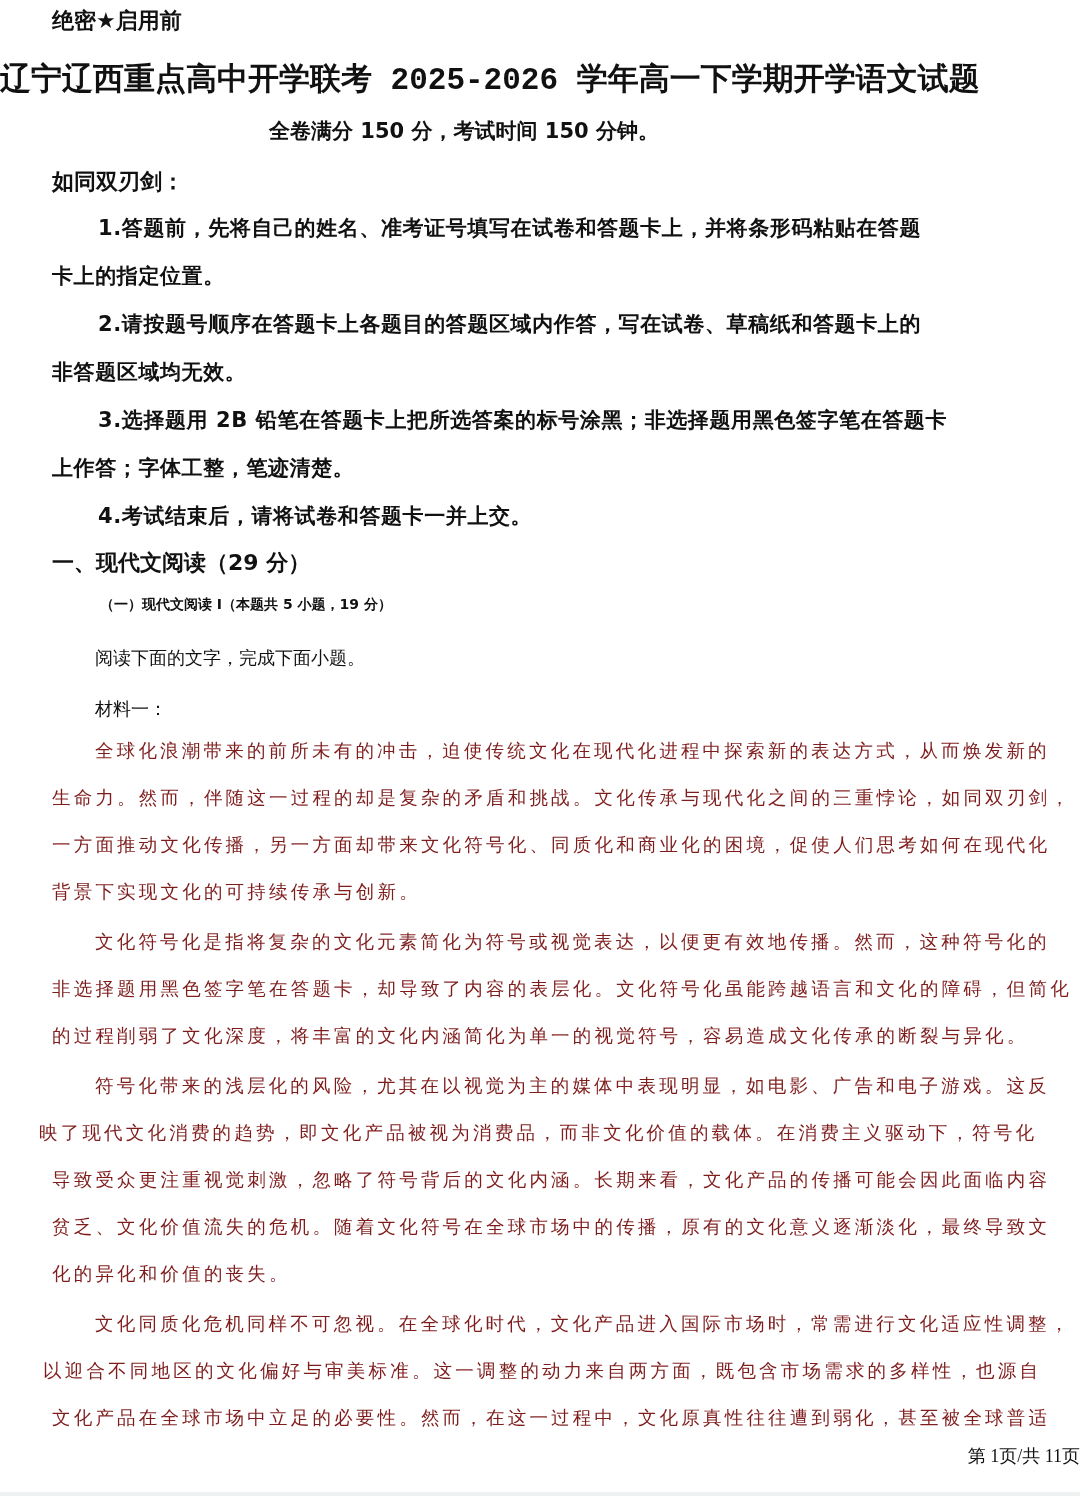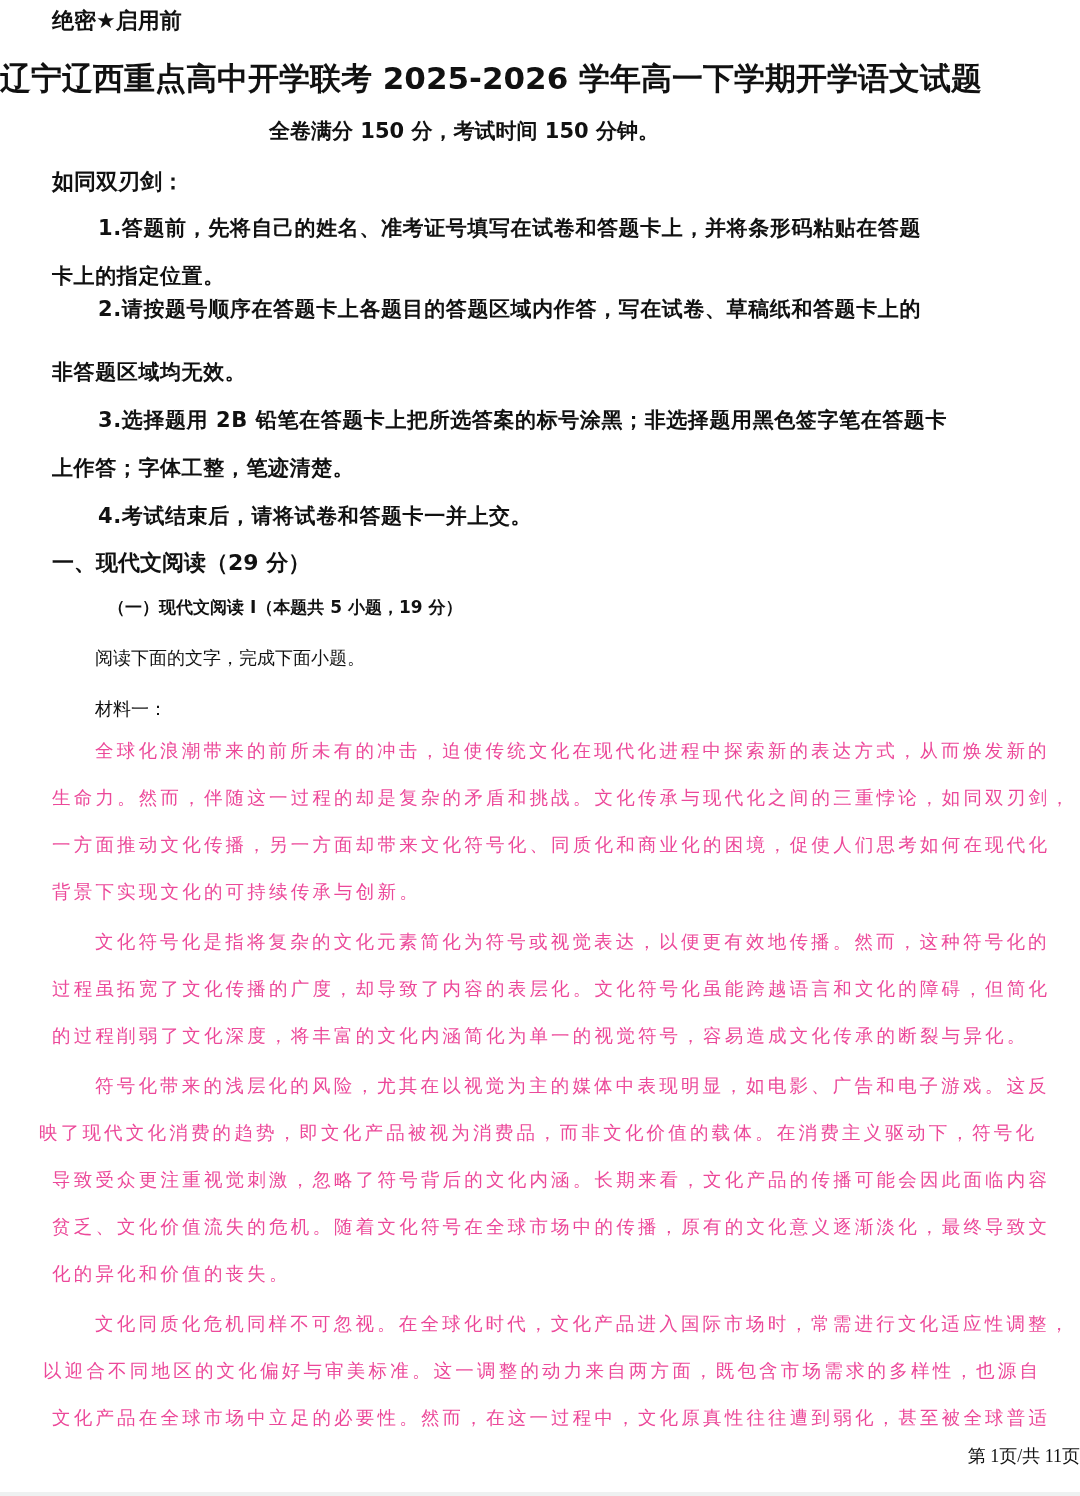--- a/index.html
+++ b/index.html
@@ -3,64 +3,64 @@
 <meta charset="utf-8">
 <style>
   html, body { margin: 0; padding: 0; }
   body {
     width: 1080px; height: 1496px; background: #ffffff; color: #111;
     position: relative; overflow: hidden;
     font-family: "DejaVu Sans", "Liberation Sans", sans-serif;
   }
   .abs { position: absolute; white-space: nowrap; }
   .secret { left: 52px; top: 6px; font-size: 22px; font-weight: bold; }
-  .title { left: 0; width: 928px; top: 58px; text-align: left; font-size: 31px; font-weight: bold; letter-spacing: 0px; }
+  .title { left: 0; width: 928px; top: 58px; text-align: left; font-size: 31px; font-weight: bold; letter-spacing: 0px; font-family: Liberation Mono, monospace; }
   .subtitle { left: 0; width: 928px; top: 117px; text-align: center; font-size: 21px; font-weight: bold; }
   .notice-h { left: 52px; top: 167px; font-size: 22px; font-weight: bold; }
   .note { font-size: 21px; font-weight: bold; letter-spacing: 0.6px; }
   .sec1 { left: 52px; top: 548px; font-size: 22px; font-weight: bold; }
-  .sub1 { left: 100px; top: 596px; font-size: 17px; font-weight: bold; margin-left: 8px; }
+  .sub1 { left: 100px; top: 596px; font-size: 14px; font-weight: bold; }
   .instr { left: 95px; top: 646px; font-size: 18px; }
   .mat { left: 95px; top: 697px; font-size: 18px; }
   .bline {
     font-family: "DejaVu Serif", "Liberation Serif", serif;
-    font-size: 18.5px; letter-spacing: 3.2px; color: #ec4899;
+    font-size: 18.5px; letter-spacing: 3.2px; color: #7f1d1d;
   }
   .footer { left: 0; width: 1080px; top: 1444px; text-align: right; font-size: 18px;
     font-family: "Liberation Serif", "DejaVu Serif", serif; }
   .bottom-bar { left: 0; top: 1492px; width: 1080px; height: 4px; background: #eef1f1; }
 </style>
 </head>
 <body>
 
 <div class="abs secret">绝密★启用前</div>
 <div class="abs title">辽宁辽西重点高中开学联考 2025-2026 学年高一下学期开学语文试题</div>
 <div class="abs subtitle">全卷满分 150 分，考试时间 150 分钟。</div>
 
 <div class="abs notice-h">如同双刃剑：</div>
 <div class="abs note" style="left:98px;top:214px">1.答题前，先将自己的姓名、准考证号填写在试卷和答题卡上，并将条形码粘贴在答题</div>
 <div class="abs note" style="left:52px;top:262px">卡上的指定位置。</div>
-<div class="abs note" style="left:98px;top:295px">2.请按题号顺序在答题卡上各题目的答题区域内作答，写在试卷、草稿纸和答题卡上的</div>
+<div class="abs note" style="left:98px;top:310px">2.请按题号顺序在答题卡上各题目的答题区域内作答，写在试卷、草稿纸和答题卡上的</div>
 <div class="abs note" style="left:52px;top:358px">非答题区域均无效。</div>
 <div class="abs note" style="left:98px;top:406px">3.选择题用 2B 铅笔在答题卡上把所选答案的标号涂黑；非选择题用黑色签字笔在答题卡</div>
 <div class="abs note" style="left:52px;top:454px">上作答；字体工整，笔迹清楚。</div>
 <div class="abs note" style="left:98px;top:502px">4.考试结束后，请将试卷和答题卡一并上交。</div>
 
 <div class="abs sec1">一、现代文阅读（29 分）</div>
 <div class="abs sub1">（一）现代文阅读 I（本题共 5 小题，19 分）</div>
 <div class="abs instr">阅读下面的文字，完成下面小题。</div>
 <div class="abs mat">材料一：</div>
 
 <div class="abs bline" style="left:95px;top:738px">全球化浪潮带来的前所未有的冲击，迫使传统文化在现代化进程中探索新的表达方式，从而焕发新的</div>
 <div class="abs bline" style="left:52px;top:785px">生命力。然而，伴随这一过程的却是复杂的矛盾和挑战。文化传承与现代化之间的三重悖论，如同双刃剑，</div>
 <div class="abs bline" style="left:52px;top:832px">一方面推动文化传播，另一方面却带来文化符号化、同质化和商业化的困境，促使人们思考如何在现代化</div>
 <div class="abs bline" style="left:52px;top:879px">背景下实现文化的可持续传承与创新。</div>
 
 <div class="abs bline" style="left:95px;top:929px">文化符号化是指将复杂的文化元素简化为符号或视觉表达，以便更有效地传播。然而，这种符号化的</div>
-<div class="abs bline" style="left:52px;top:976px">过程虽拓宽了文化传播的广度，却导致了内容的表层化。文化符号化虽能跨越语言和文化的障碍，但简化</div>
+<div class="abs bline" style="left:52px;top:976px">非选择题用黑色签字笔在答题卡，却导致了内容的表层化。文化符号化虽能跨越语言和文化的障碍，但简化</div>
 <div class="abs bline" style="left:52px;top:1023px">的过程削弱了文化深度，将丰富的文化内涵简化为单一的视觉符号，容易造成文化传承的断裂与异化。</div>
 
 <div class="abs bline" style="left:95px;top:1073px">符号化带来的浅层化的风险，尤其在以视觉为主的媒体中表现明显，如电影、广告和电子游戏。这反</div>
 <div class="abs bline" style="left:39px;top:1120px">映了现代文化消费的趋势，即文化产品被视为消费品，而非文化价值的载体。在消费主义驱动下，符号化</div>
 <div class="abs bline" style="left:52px;top:1167px">导致受众更注重视觉刺激，忽略了符号背后的文化内涵。长期来看，文化产品的传播可能会因此面临内容</div>
 <div class="abs bline" style="left:52px;top:1214px">贫乏、文化价值流失的危机。随着文化符号在全球市场中的传播，原有的文化意义逐渐淡化，最终导致文</div>
 <div class="abs bline" style="left:52px;top:1261px">化的异化和价值的丧失。</div>
 
 <div class="abs bline" style="left:95px;top:1311px">文化同质化危机同样不可忽视。在全球化时代，文化产品进入国际市场时，常需进行文化适应性调整，</div>
 <div class="abs bline" style="left:43px;top:1358px">以迎合不同地区的文化偏好与审美标准。这一调整的动力来自两方面，既包含市场需求的多样性，也源自</div>

